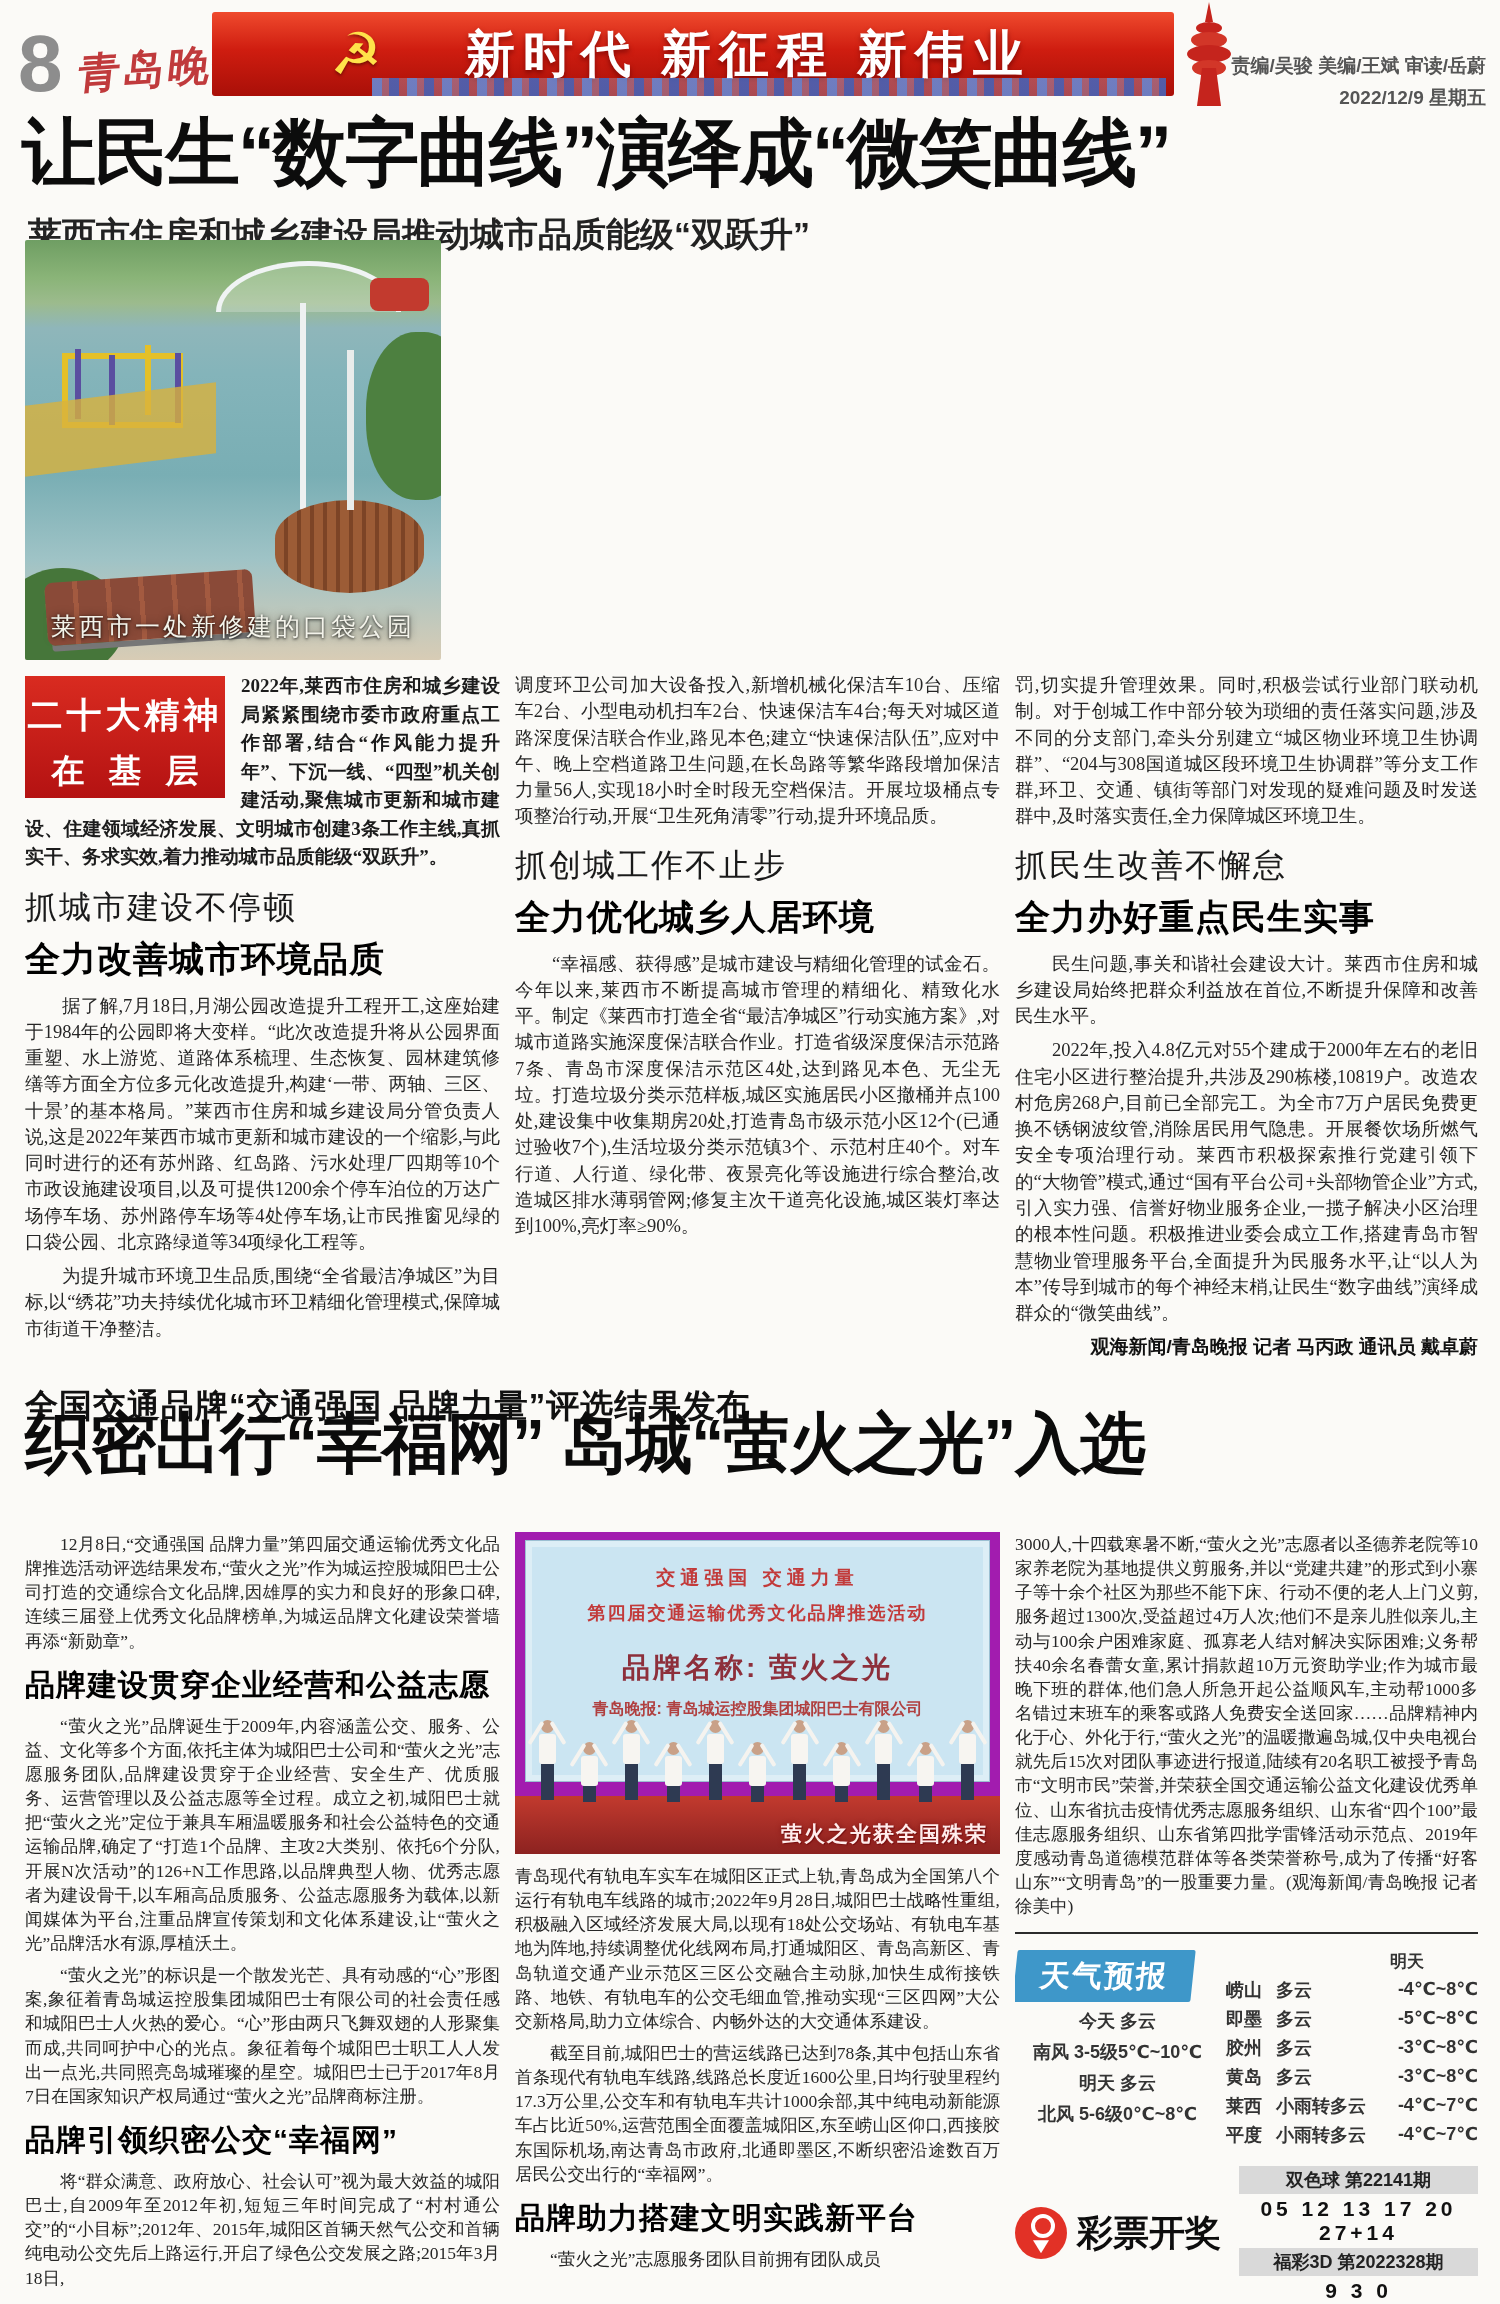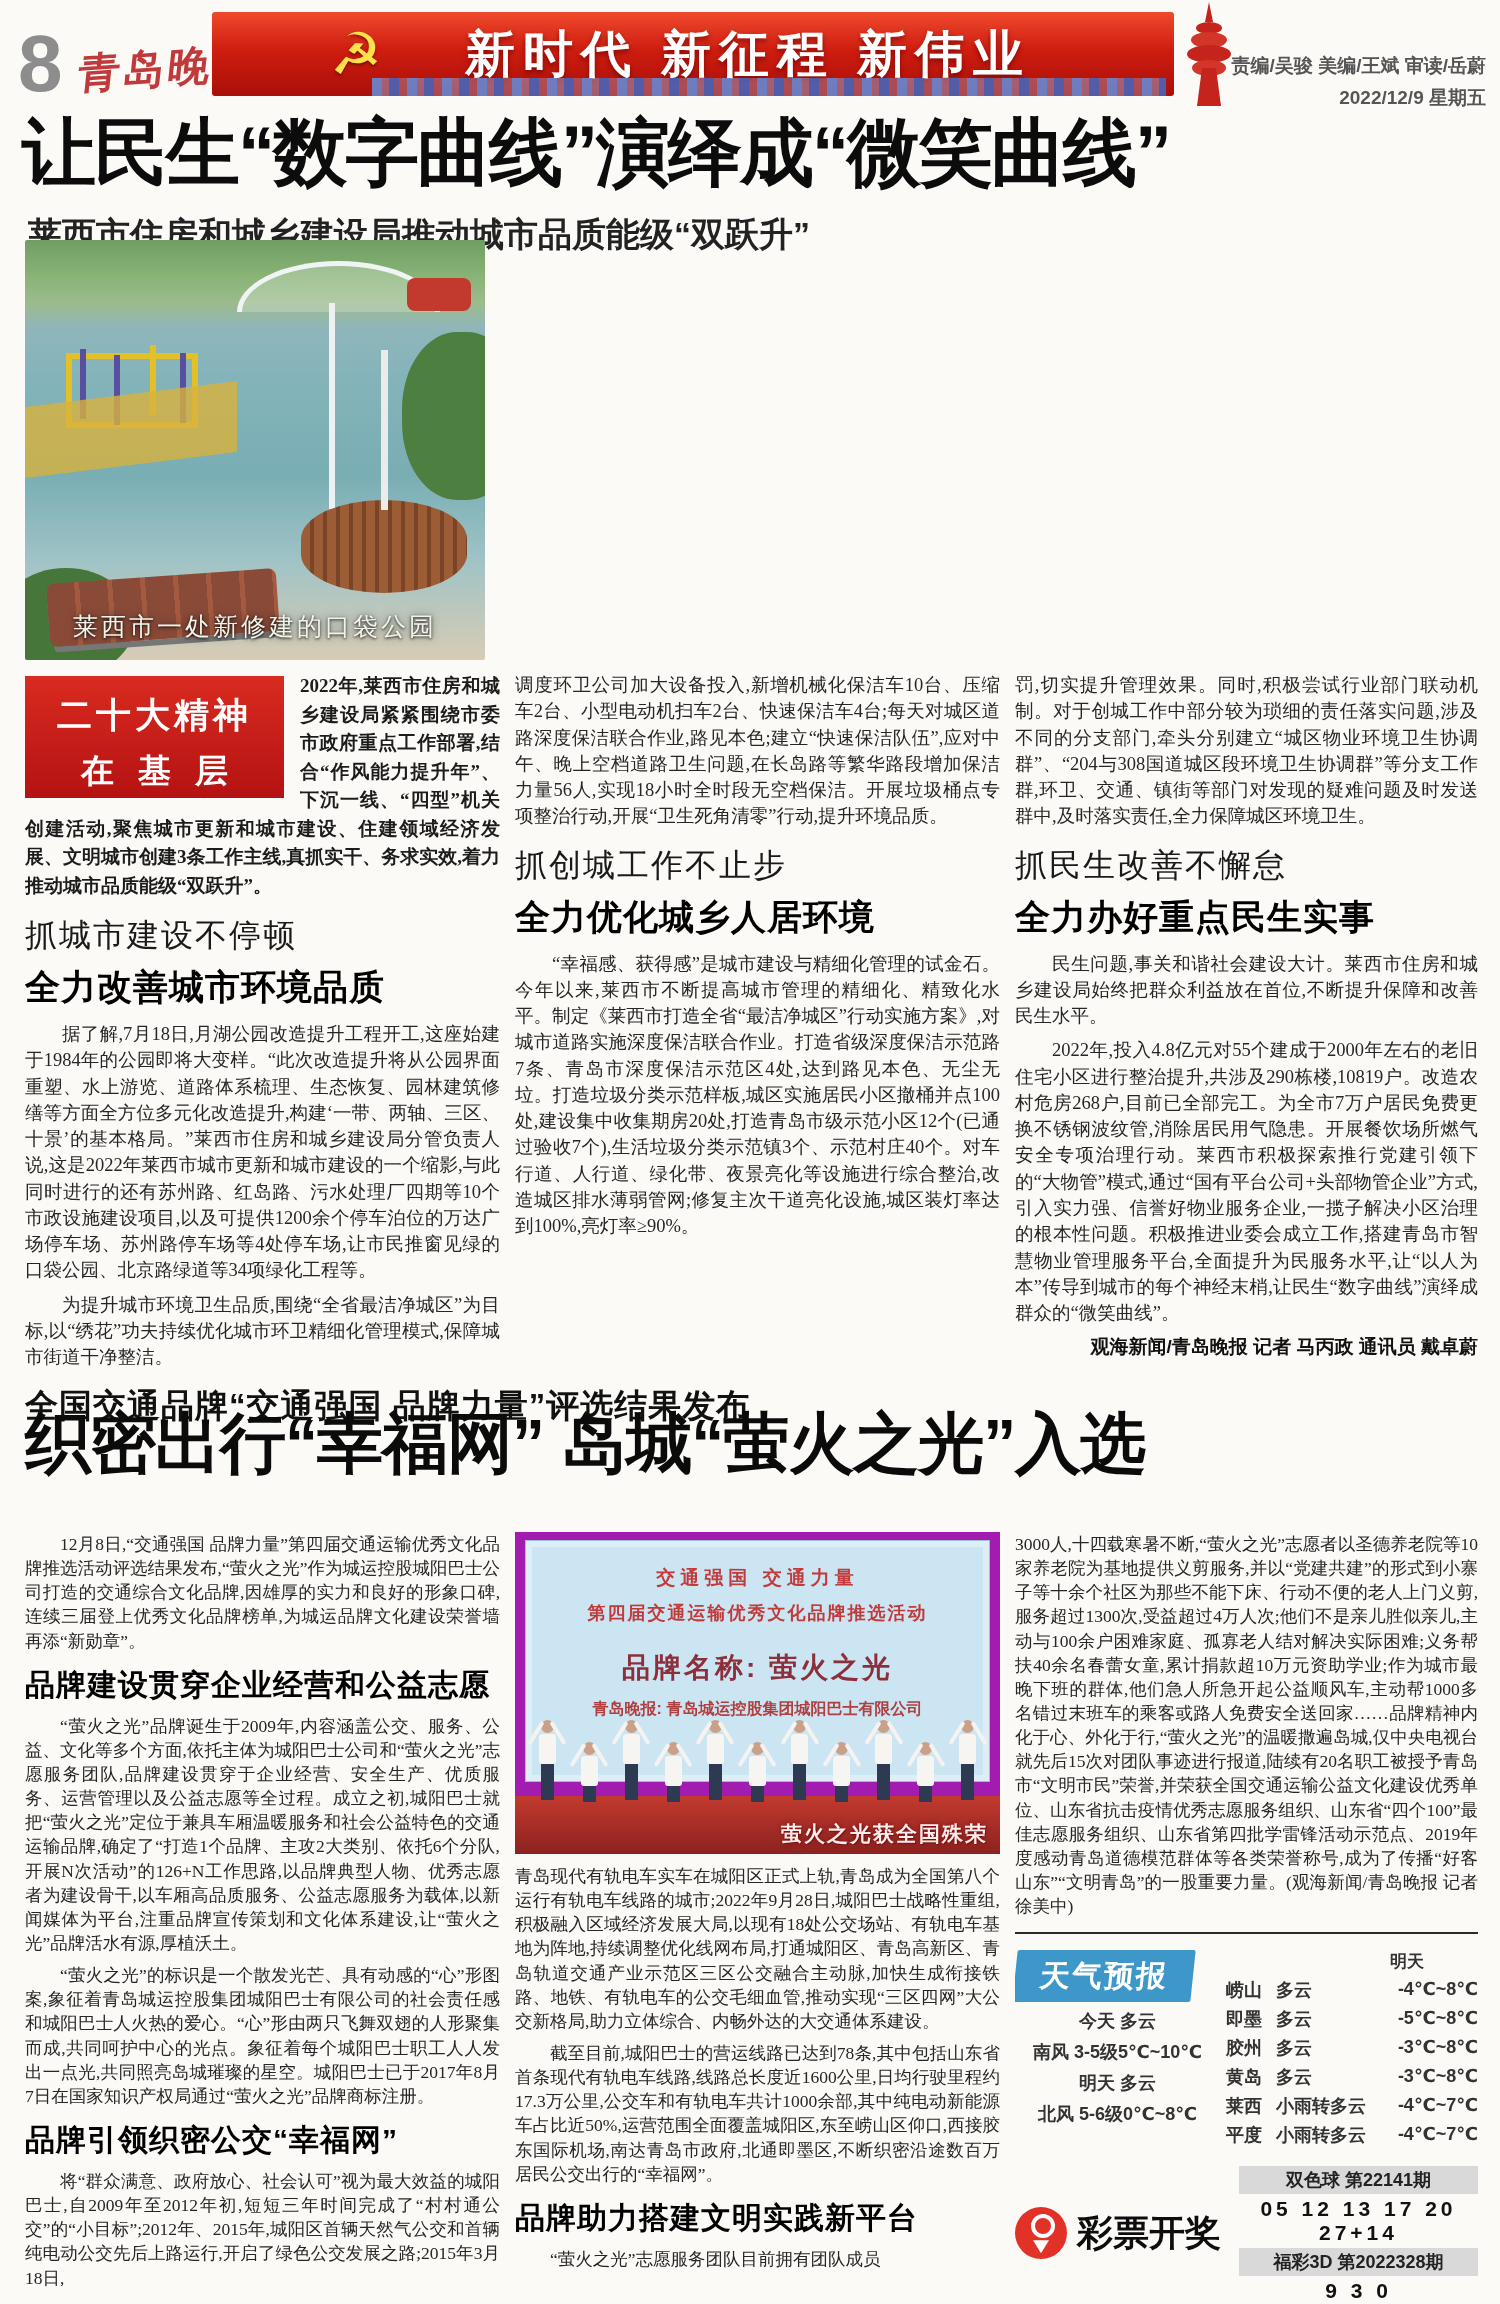--- a/index.html
+++ b/index.html
@@ -24,21 +24,21 @@
   .credits{position:absolute;right:14px;top:50px;text-align:right;
     font:600 19px "Liberation Sans","DejaVu Sans",sans-serif;color:#555;line-height:1.7;}
 
   
   .headline1{position:absolute;left:22px;top:104px;width:1456px;margin:0;
     font:900 74px "Liberation Sans","DejaVu Sans",sans-serif;color:#0c0c0c;letter-spacing:-2px;white-space:nowrap;}
   .subhead{position:absolute;left:28px;top:196px;font:600 34px "Liberation Sans","DejaVu Sans",sans-serif;color:#222;margin-top:16px;}
 
   
   .photo{position:absolute;top:240px;height:420px;overflow:hidden;border-radius:2px;}
-  .photo1{left:25px;width:460px;
+  .photo1{left:25px;width:416px;
     background:linear-gradient(180deg,#6f9e63 0%,#8ab478 9%,#9cbb8d 15%,#8fb6ba 21%,#84b4ba 32%,#79aeb4 56%,#9fc3c6 76%,#d8ccb5 100%);}
   .p1-canopy{position:absolute;top:5%;left:46%;width:42%;height:11%;border:5px solid #f0f4f4;border-bottom:none;
     border-radius:50% 50% 0 0/100% 100% 0 0;background:rgba(245,248,248,.25);}
   .p1-pole{position:absolute;top:15%;left:66%;width:6px;height:50%;background:#eef1f1;}
   .p1-car{position:absolute;top:9%;right:3%;width:14%;height:8%;background:#c23a2e;border-radius:8px;}
   .p1-equip{position:absolute;left:9%;top:27%;width:26%;height:15%;border:6px solid #e4c028;}
   .p1-posts{position:absolute;left:12%;top:26%;width:6px;height:70px;background:#5a4ea0;
     box-shadow:34px 6px #5a4ea0,70px -4px #e4c028,100px 4px #5a4ea0;}
   .p1-sand{position:absolute;left:-4%;top:37%;width:50%;height:17%;background:#d8b13d;opacity:.8;transform:skewY(-7deg);}
   .p1-bench{position:absolute;left:5%;bottom:5%;width:50%;height:15%;transform:rotate(-4deg);border-radius:8px;
@@ -74,21 +74,21 @@
     background:linear-gradient(90deg,#3f6fa5,#4f85ba);border-radius:48%;}
   .p2-bridge{position:absolute;right:7%;top:48%;width:2.5%;height:44%;background:#d2d6d9;transform:rotate(22deg);}
   .caption2{right:5%;bottom:5%;font-size:23px;}
 
   
   .col{position:absolute;overflow:hidden;}
   .s1col{top:672px;height:700px;}
   .s1c1{left:25px;width:475px;}
   .s1c2{left:515px;width:485px;}
   .s1c3{left:1015px;width:463px;}
-  .badge{float:left;width:259px;height:122px;margin:4px 16px 16px 0;background:linear-gradient(180deg,#d92b20,#b41212);
+  .badge{float:left;width:200px;height:122px;margin:4px 16px 16px 0;background:linear-gradient(180deg,#d92b20,#b41212);
     color:#fff;text-align:center;font-family:"Liberation Sans","DejaVu Sans",sans-serif;padding-top:16px;box-sizing:border-box;}
   .badge-l1{font-size:35px;font-weight:900;letter-spacing:4px;}
   .badge-l2{font-size:33px;font-weight:900;letter-spacing:24px;margin-top:10px;text-indent:24px;}
   .lede{margin:0 0 10px;font-size:19px;font-weight:700;color:#1c1c1c;line-height:1.5;text-align:justify;word-break:break-all;}
   .sec{margin:14px 0 10px;}
   .sec-kicker{font:400 32px "Liberation Serif","DejaVu Serif",serif;color:#1a1a1a;letter-spacing:2px;}
   .sec-title{font:900 35px "Liberation Sans","DejaVu Sans",sans-serif;color:#000;margin-top:6px;letter-spacing:1px;}
   .body{margin:0 0 8px;font-size:18.5px;line-height:1.42;color:#262626;text-align:justify;word-break:break-all;}
   .ind{text-indent:2em;}
   .byline1{margin-top:4px;text-align:right;font:700 19px "Liberation Sans","DejaVu Sans",sans-serif;color:#111;}

